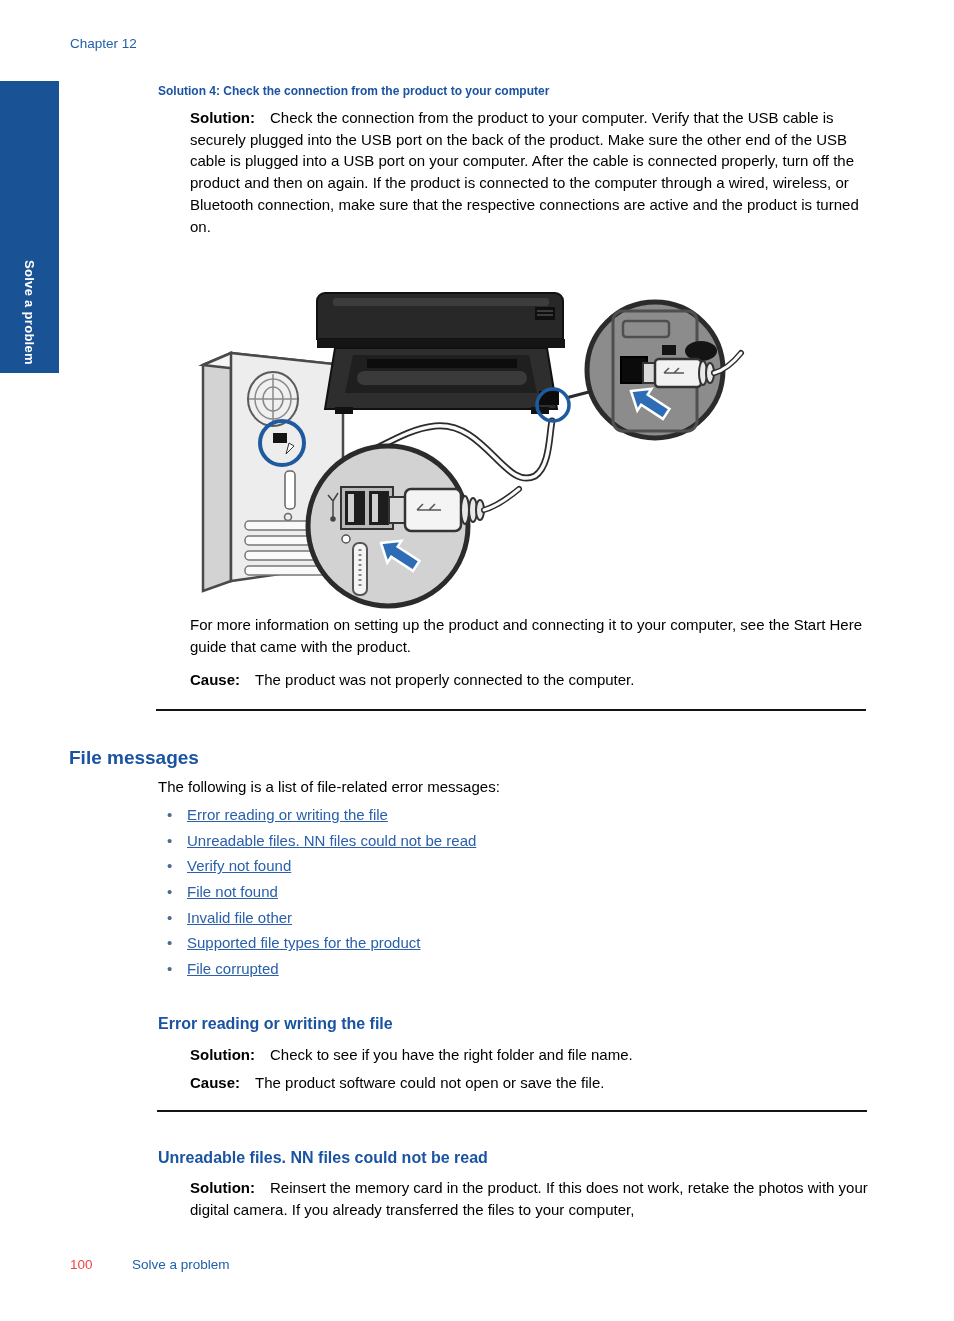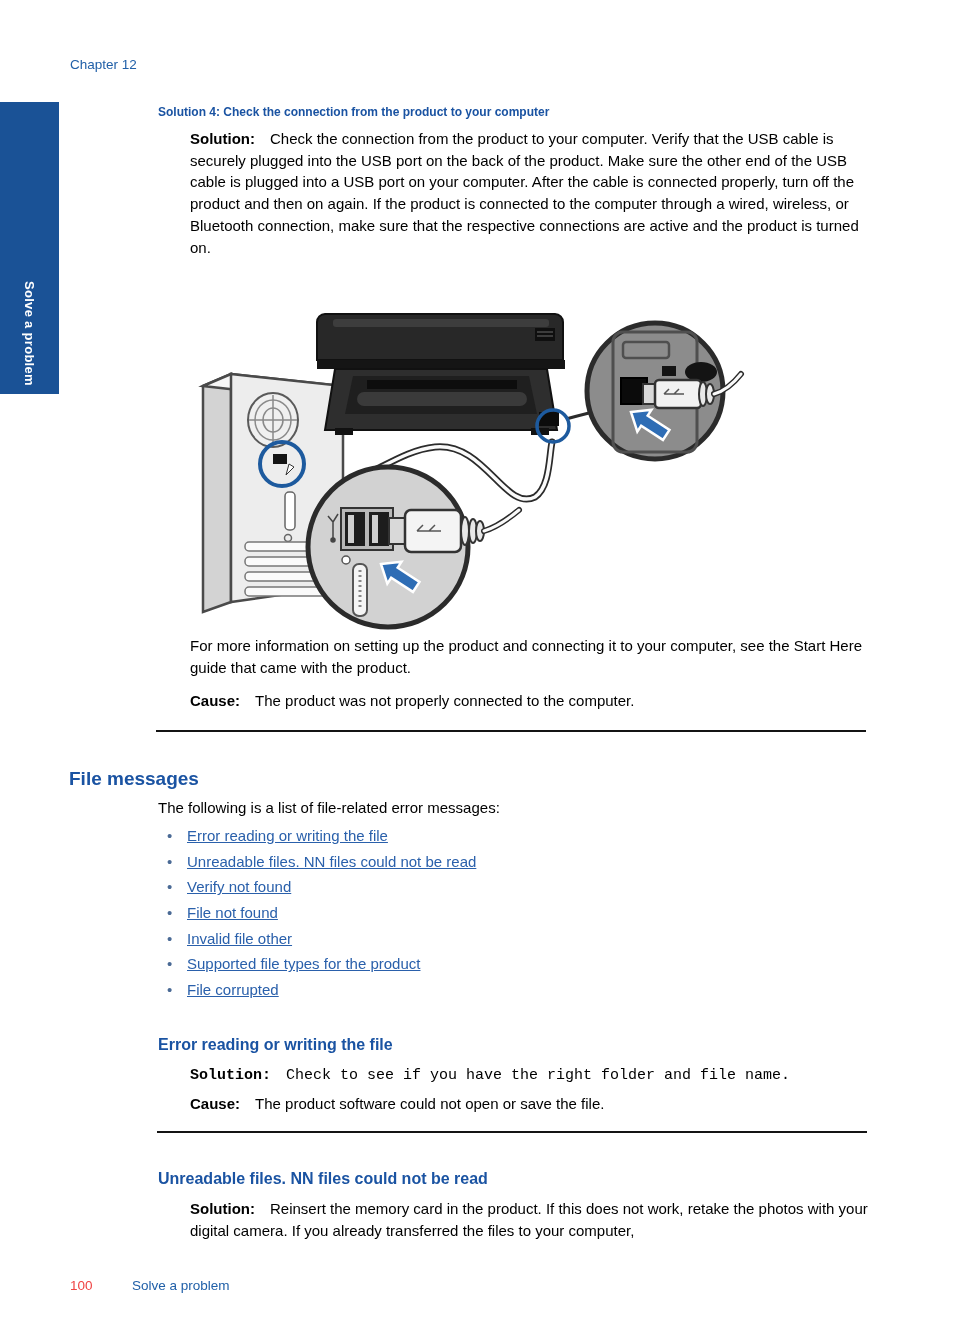--- a/index.html
+++ b/index.html
@@ -1,18 +1,18 @@
 <!DOCTYPE html>
 <html><head>
 <meta charset="utf-8">
 <style>
   html,body{margin:0;padding:0;background:#ffffff;}
   .page{
     position:relative;width:954px;height:1274px;background:#fff;
-    font-family:"Liberation Sans",sans-serif;color:#000;overflow:hidden;margin-top:21px;
+    font-family:"Liberation Sans",sans-serif;color:#000;overflow:hidden;
   }
   .chapter{position:absolute;left:70px;top:37px;font-size:13.5px;line-height:1;color:#2160a8;}
   .side-tab{position:absolute;left:0;top:81px;width:59px;height:292px;background:#1a5296;}
   .side-tab .vtext{
     position:absolute;bottom:8px;left:50%;transform:translateX(-50%);
     writing-mode:vertical-rl;text-orientation:mixed;white-space:nowrap;
     color:#ffffff;font-weight:bold;font-size:13px;letter-spacing:.3px;
   }
   .h-main{position:absolute;left:158px;top:85px;font-size:12px;font-weight:bold;line-height:1;color:#1a53a2;}
   .h-file{position:absolute;left:69px;top:748px;font-size:19px;font-weight:bold;line-height:1;color:#1a53a2;}
@@ -194,21 +194,21 @@
         <a>Supported file types for the product</a>
       </li>
     <li>
         <span class="bullet">•</span>
         <a>File corrupted</a>
       </li>
   </ul>
 
   <div class="h-sub" style="top:1016px;">Error reading or writing the file</div>
 
-  <p class="para" style="left:190px;top:1044px;margin:0;font-family:Liberation Mono, monospace;">
+  <p class="para" style="left:190px;top:1044px;margin:0;">
     <span class="lbl">Solution:</span><span>Check to see if you have the right folder and file name.</span>
   </p>
 
   <p class="para" style="left:190px;top:1072px;margin:0;">
     <span class="lbl">Cause:</span><span>The product software could not open or save the file.</span>
   </p>
 
   <div class="hr" style="top:1110px;left:157px;"></div>
 
   <div class="h-sub" style="top:1150px;">Unreadable files. NN files could not be read</div>

